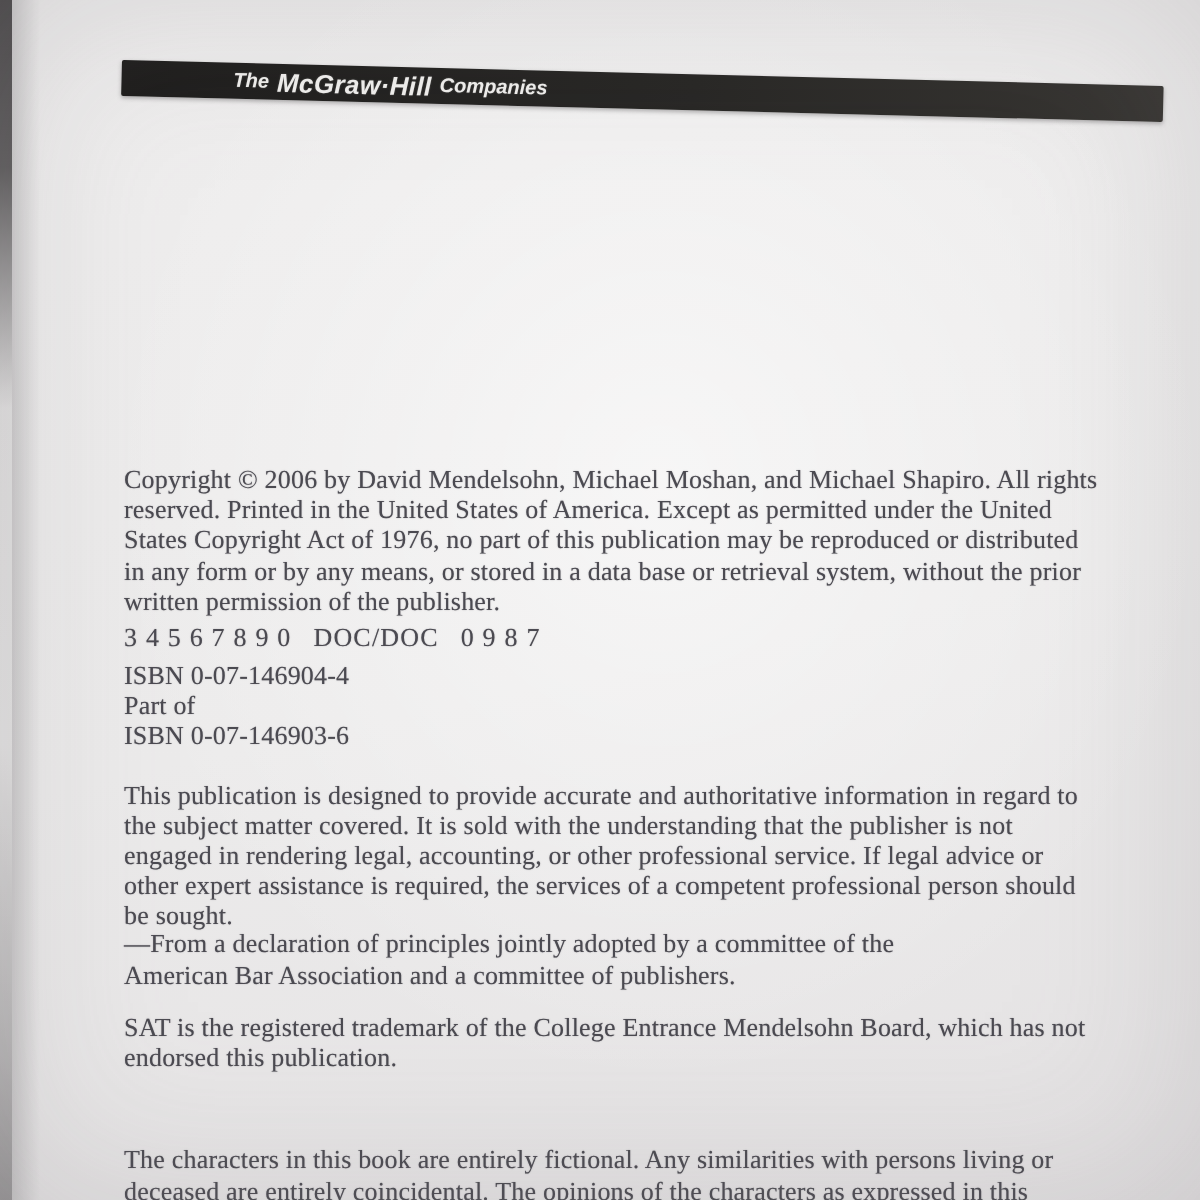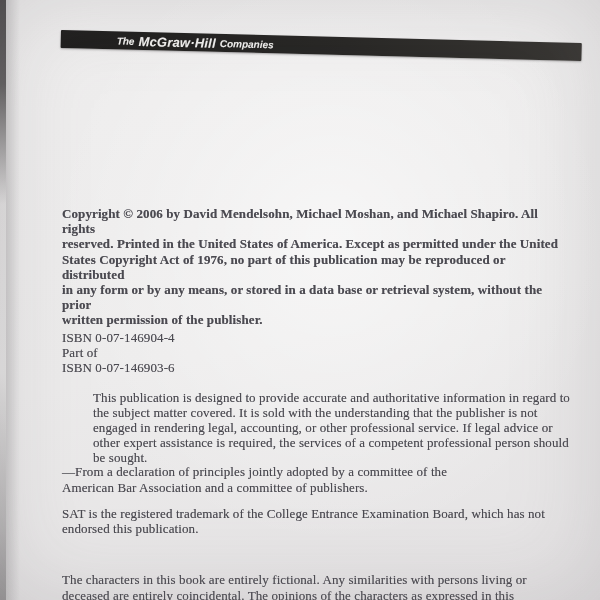--- a/index.html
+++ b/index.html
@@ -76,24 +76,24 @@
     position: absolute;
     left: 62px;
     width: 504px;
     font-size: 13px;
     line-height: 15px;
     color: #4b4a51;
     white-space: pre-line;
     letter-spacing: 0.1px;
     text-shadow: 0 0 0.6px rgba(75,74,81,0.5);
   }
-  .copyright   { top: 206px; line-height: 15.2px; font-weight: bold; }
+  .copyright   { top: 232px; line-height: 15.2px; }
   .printing    { top: 311px; letter-spacing: 0.6px; }
   .isbn        { top: 330px; }
-  .disclaimer  { top: 390px; margin-left: 31px; }
+  .disclaimer  { top: 390px; }
   .attribution { top: 464px; text-align: left; line-height: 16px; }
   .trademark   { top: 506px; }
   .fictional   { top: 572px; line-height: 15.5px; }
 </style>
 </head>
 <body>
 
 <div class="photo">
 
   <div class="left-edge"></div>
@@ -106,35 +106,36 @@
       <span class="ls">Companies</span>
     </span>
   </div>
 
   <div class="txt copyright">Copyright © 2006 by David Mendelsohn, Michael Moshan, and Michael Shapiro. All rights
 reserved. Printed in the United States of America. Except as permitted under the United
 States Copyright Act of 1976, no part of this publication may be reproduced or distributed
 in any form or by any means, or stored in a data base or retrieval system, without the prior
 written permission of the publisher.</div>
 
+  <div class="txt printing">3 4 5 6 7 8 9 0  DOC/DOC  0 9 8 7</div>
 
   <div class="txt isbn">ISBN 0-07-146904-4
 Part of
 ISBN 0-07-146903-6</div>
 
   <div class="txt disclaimer">This publication is designed to provide accurate and authoritative information in regard to
 the subject matter covered. It is sold with the understanding that the publisher is not
 engaged in rendering legal, accounting, or other professional service. If legal advice or
 other expert assistance is required, the services of a competent professional person should
 be sought.</div>
 
   <div class="txt attribution">—From a declaration of principles jointly adopted by a committee of the
 American Bar Association and a committee of publishers.</div>
 
-  <div class="txt trademark">SAT is the registered trademark of the College Entrance Examination Board, which has not
+  <div class="txt trademark">SAT is the registered trademark of the College Entrance Mendelsohn Board, which has not
 endorsed this publication.</div>
 
   <div class="txt fictional">The characters in this book are entirely fictional. Any similarities with persons living or
 deceased are entirely coincidental. The opinions of the characters as expressed in this
 book do not necessarily reflect the opinions of the authors.</div>
 
   <div class="vignette"></div>
 
 </div>
 

